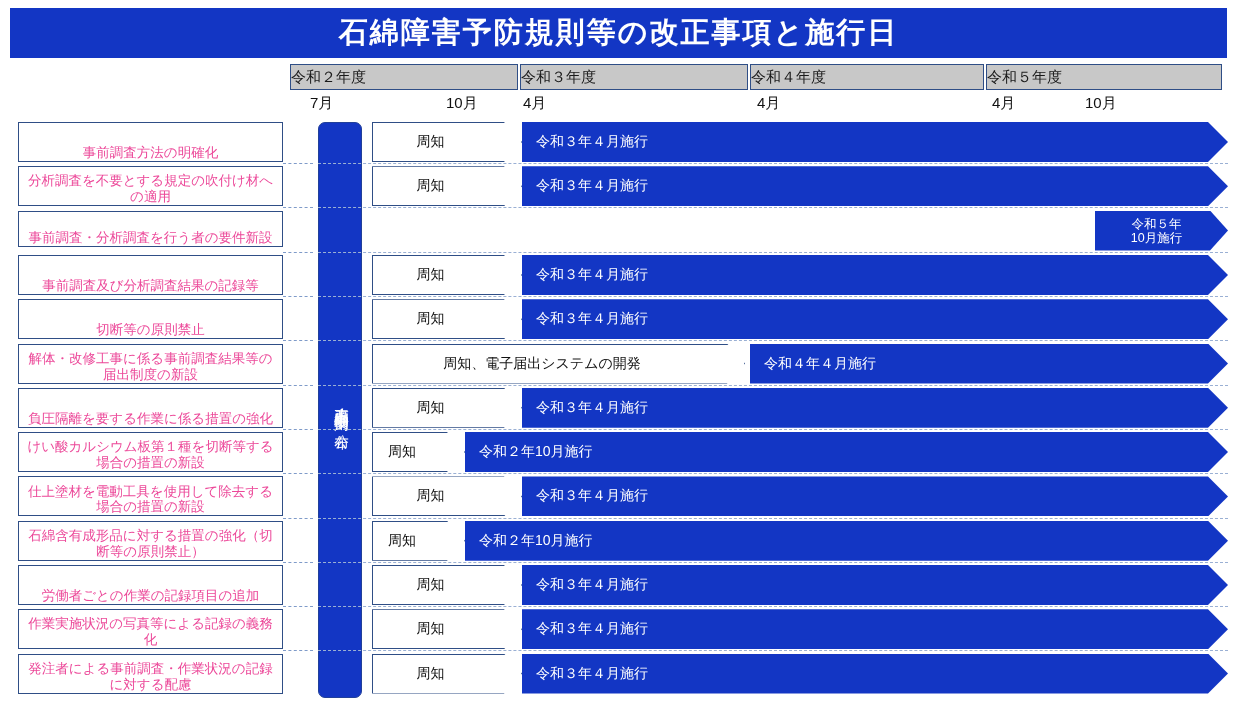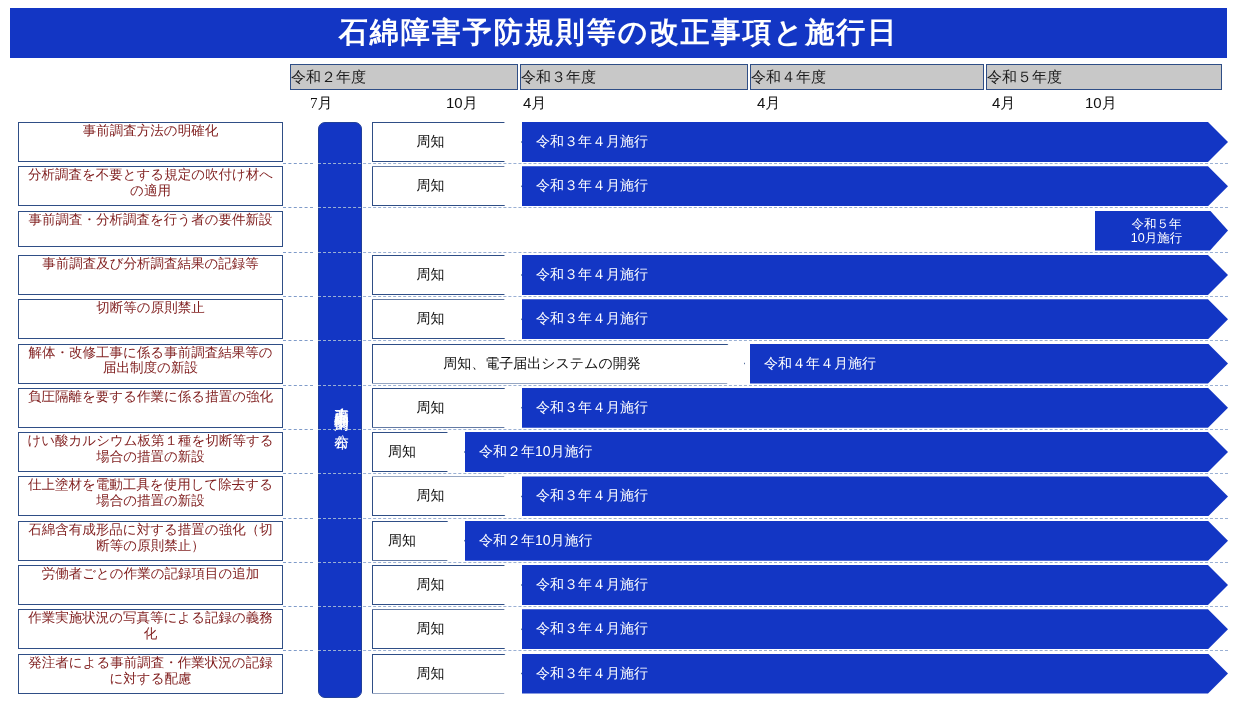--- a/index.html
+++ b/index.html
@@ -36,23 +36,23 @@
   .month-tick{
     position:absolute;top:94px;
     font-size:15px;color:#111;white-space:nowrap;
   }
 
   
   .label-box{
     position:absolute;left:18px;width:265px;
     border:1.6px solid #2F4E86;box-sizing:border-box;
     background:#ffffff;
-    display:flex;align-items:flex-start;justify-content:center;
+    display:flex;align-items:flex-end;justify-content:center;
     text-align:center;
-    font-size:13.5px;line-height:1.18;color:#7f1d1d;
+    font-size:13.5px;line-height:1.18;color:#ec4899;
     padding:0 3px;
   }
   .connector{
     position:absolute;left:283px;width:30px;height:0;
     border-top:1.4px dashed #7f9bc9;
   }
 
   
   .vbar{
     position:absolute;left:318px;top:122px;width:44px;height:576px;
@@ -129,21 +129,21 @@
       </div>
       <div class="fy-cell" style="left: 750px; width: 234px;">
         <span>令和４年度</span>
       </div>
       <div class="fy-cell" style="left: 986px; width: 236px;">
         <span>令和５年度</span>
       </div>
     </div>
 
   <div id="tick-host">
-      <div class="month-tick" style="left: 310px; font-family: Liberation Serif, serif;">7月</div>
+      <div class="month-tick" style="left: 310px;">7月</div>
       <div class="month-tick" style="left: 446px;">10月</div>
       <div class="month-tick" style="left: 523px;">4月</div>
       <div class="month-tick" style="left: 757px;">4月</div>
       <div class="month-tick" style="left: 992px;">4月</div>
       <div class="month-tick" style="left: 1085px;">10月</div>
     </div>
 
   <div id="label-host">
       <div class="label-box" style="top: 122px; height: 40px;">
         <span>事前調査方法の明確化</span>

